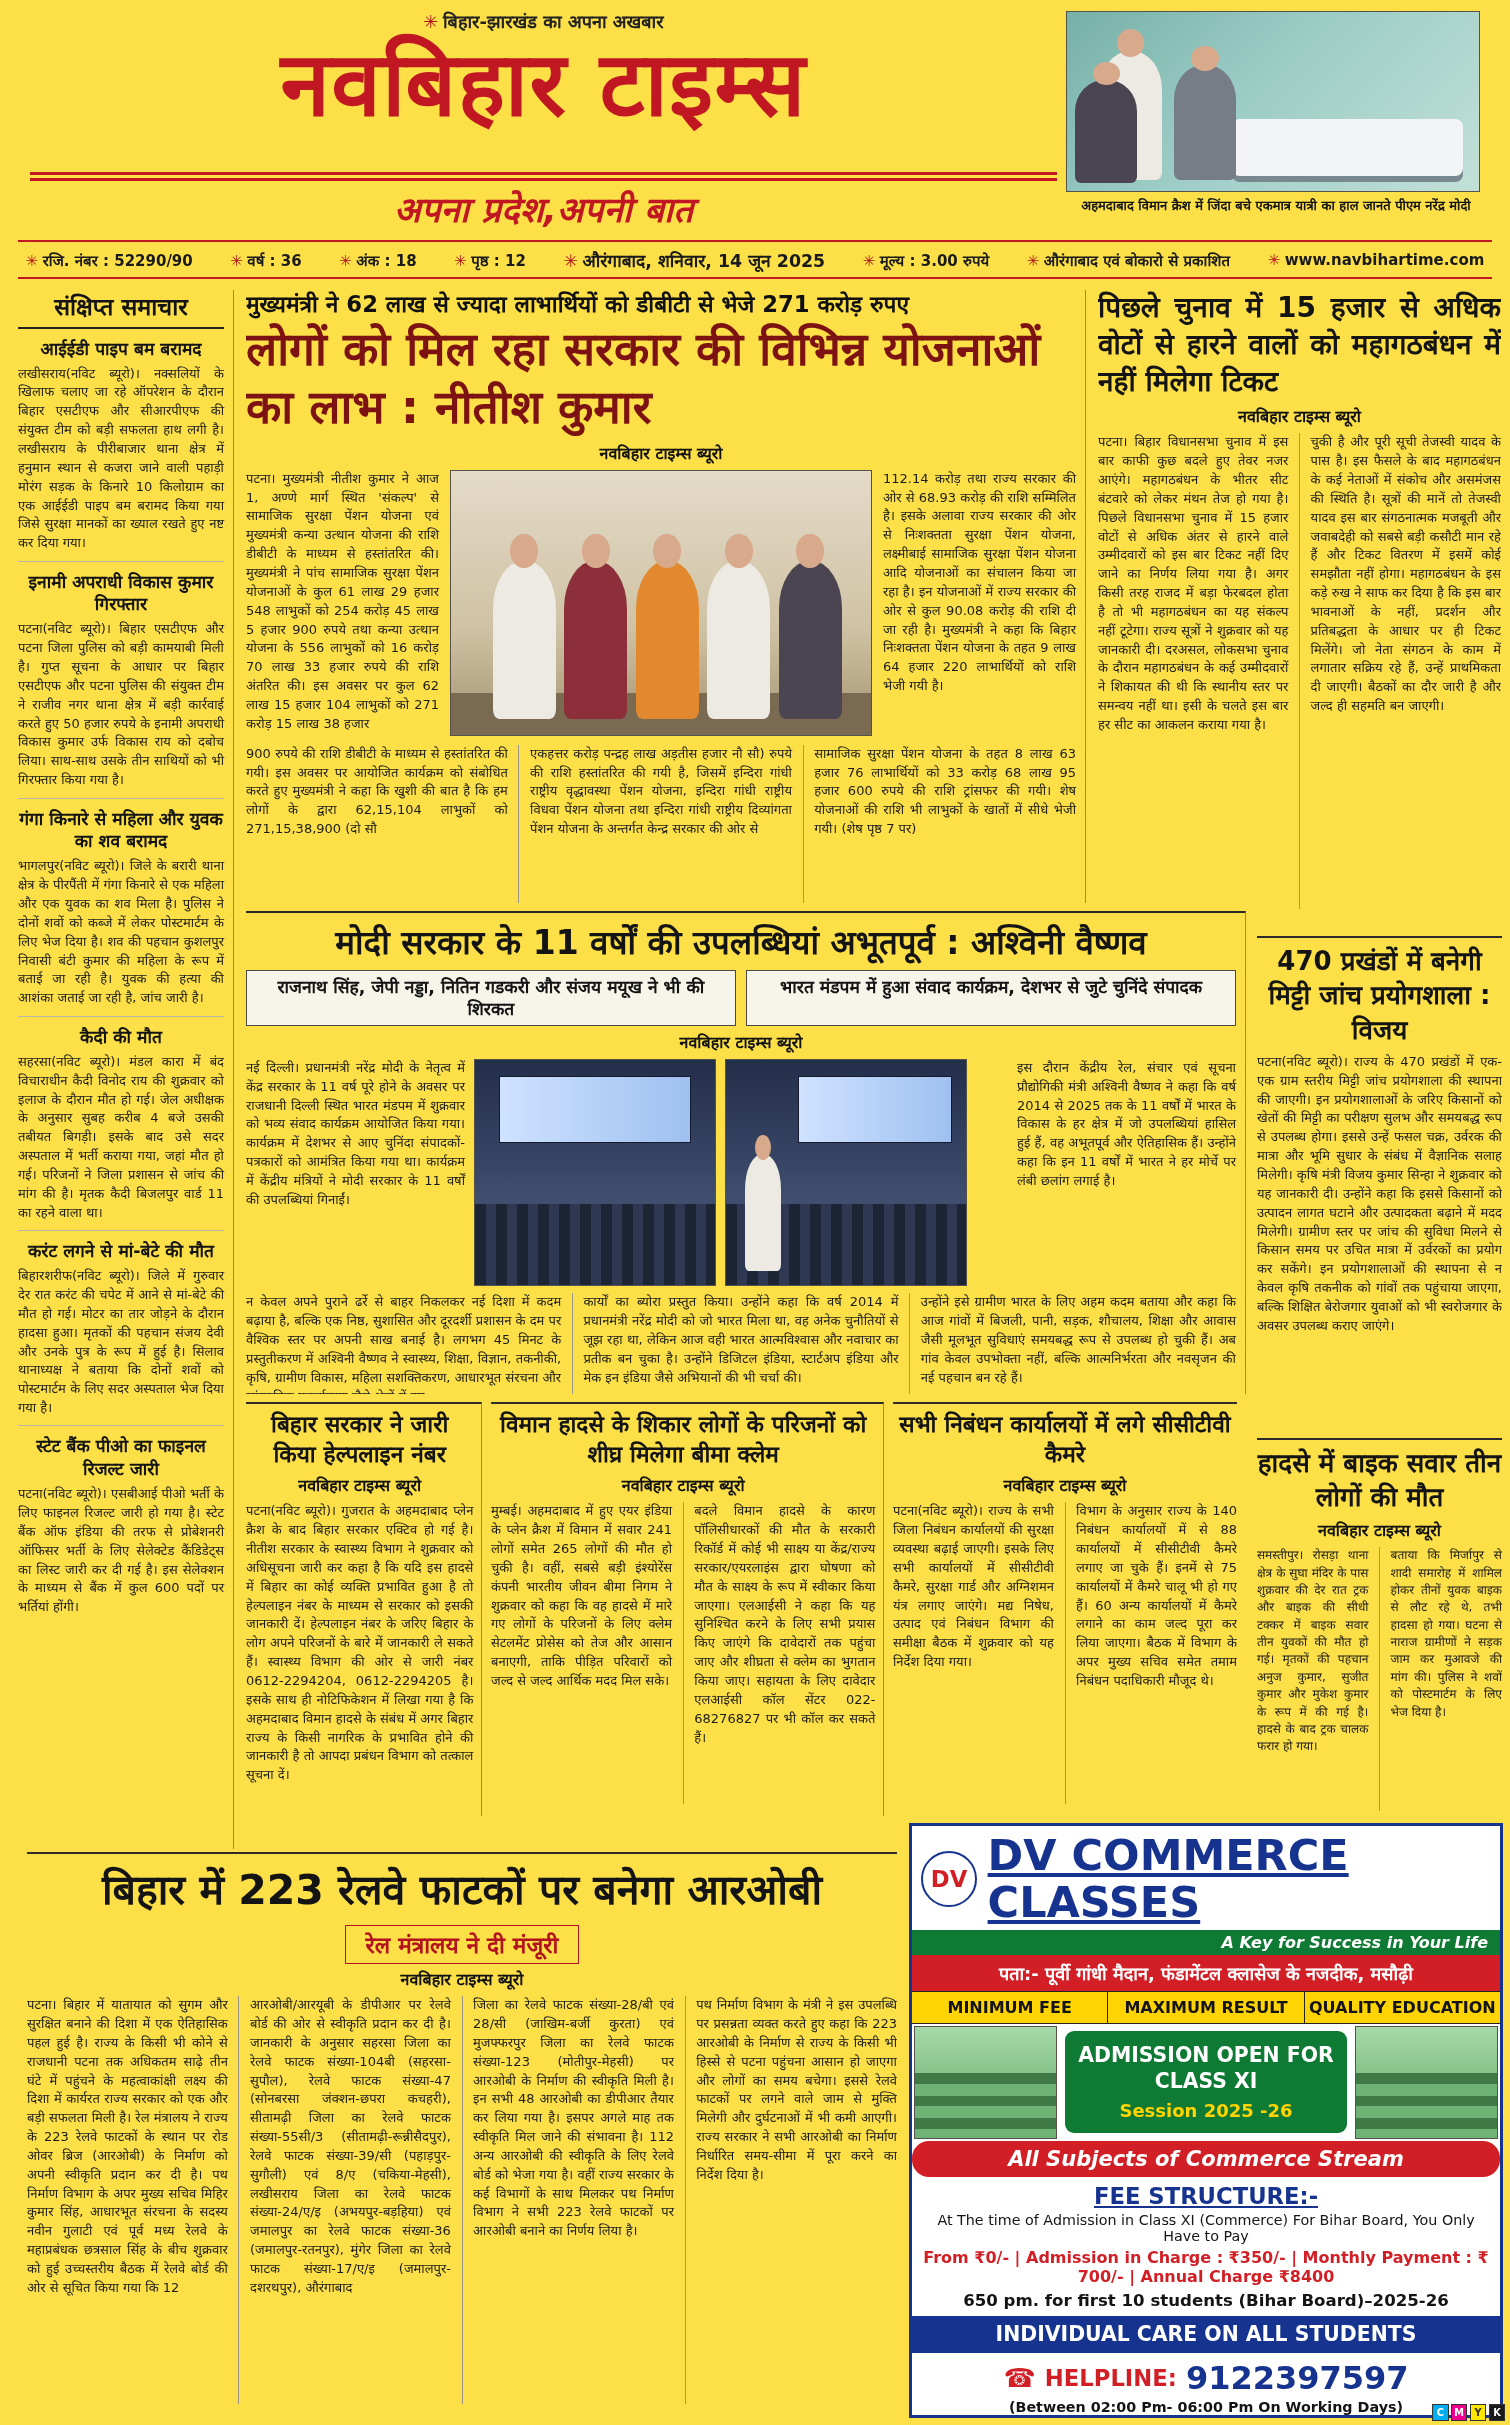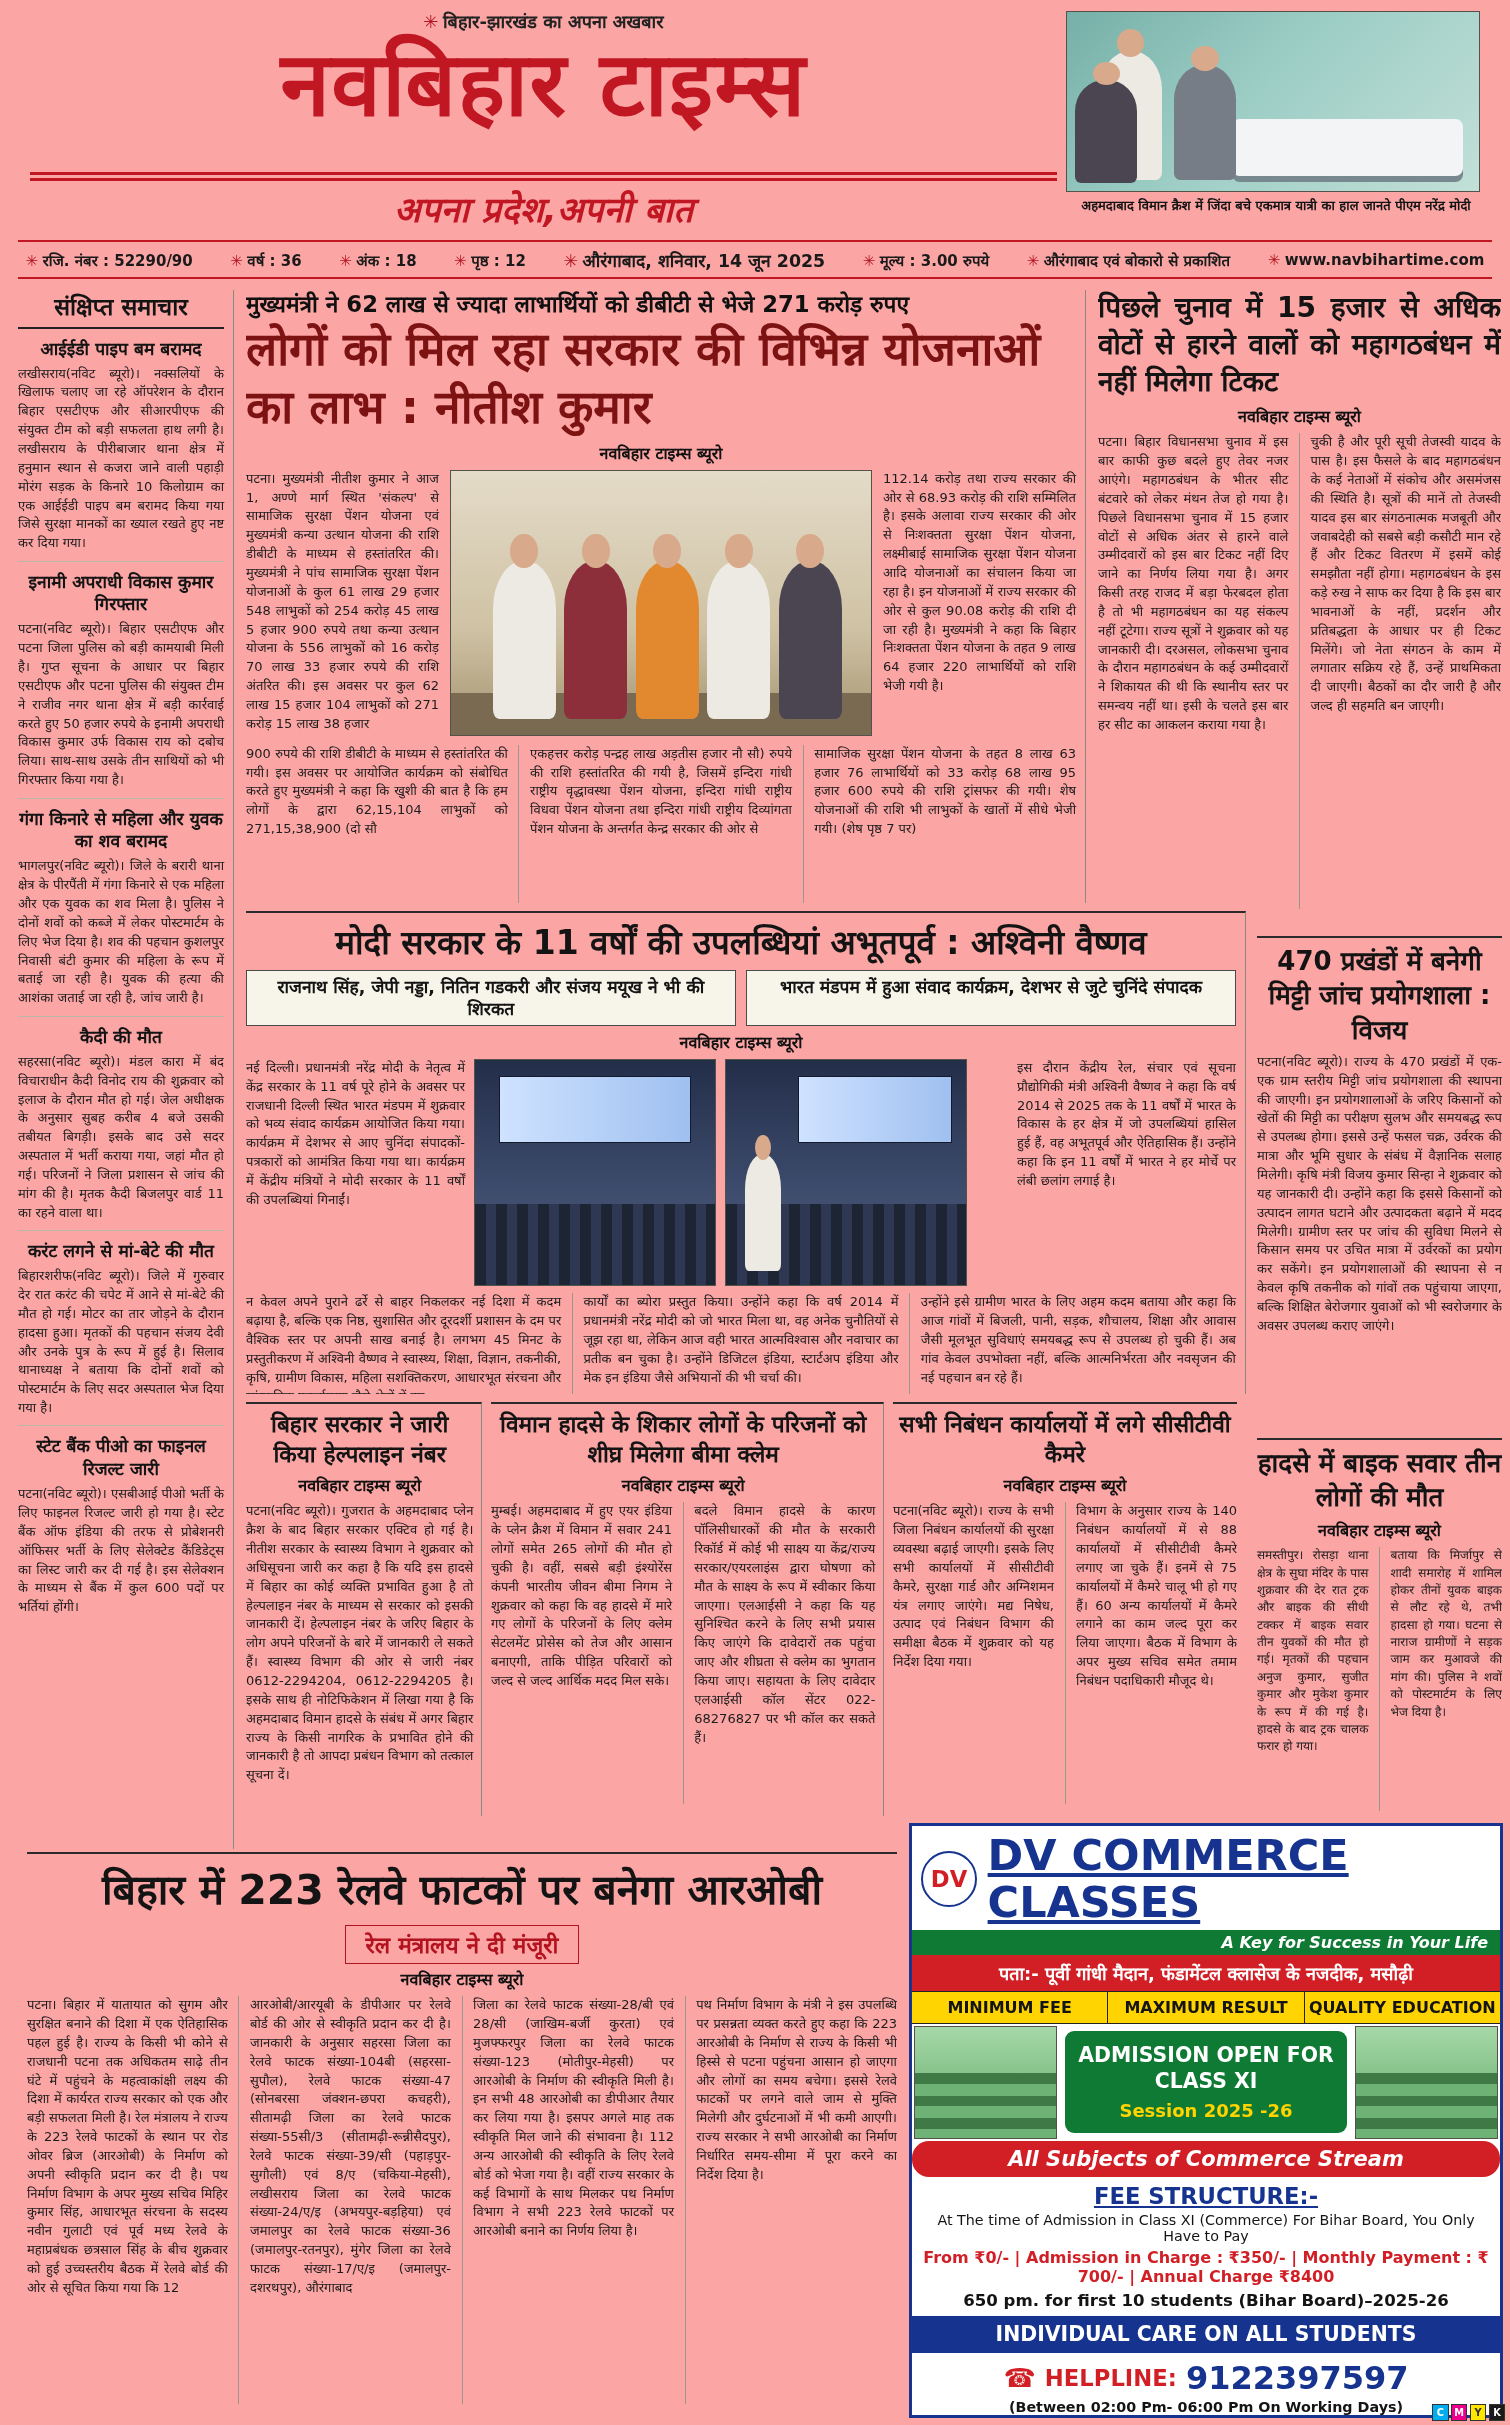--- a/index.html
+++ b/index.html
@@ -1,19 +1,19 @@
 <!DOCTYPE html>
 <html lang="hi" style="font-size:12px"><head>
 <meta charset="utf-8">
 <style>
   * { margin:0; padding:0; box-sizing:border-box; }
   html,body { background:#d9d9d2; }
   .page {
     position:relative; width:1510px; height:2426px; margin:0 auto;
-    background:#fca5a5; color:#141414; overflow:hidden;
+    background:#fde047; color:#141414; overflow:hidden;
     font-family:"DejaVu Sans","Liberation Sans",sans-serif;
   }
   .abs { position:absolute; overflow:hidden; }
   .jt { text-align:justify; }
   .ct { text-align:center; }
   .bt { font-size:13px; line-height:1.45; text-align:justify; color:#1c1c1c; }
   .byline { font-weight:bold; text-align:center; font-size:16px; margin:4.5px 0 6px; color:#111; }
   .rule-top { border-top:2.3px solid #2b2b2b; }
   .vsep { border-right:0.8px solid #8a8a82; }
 

